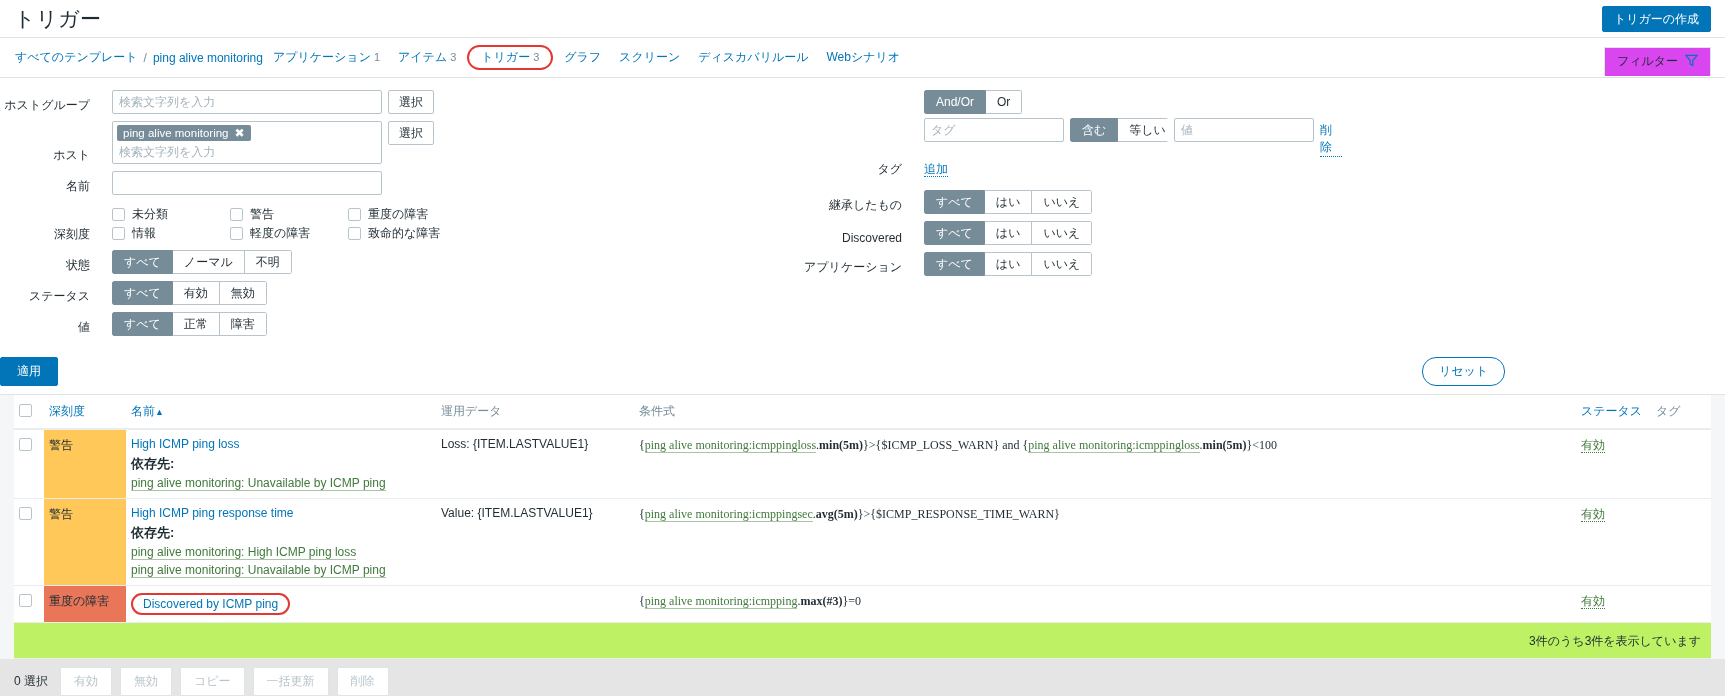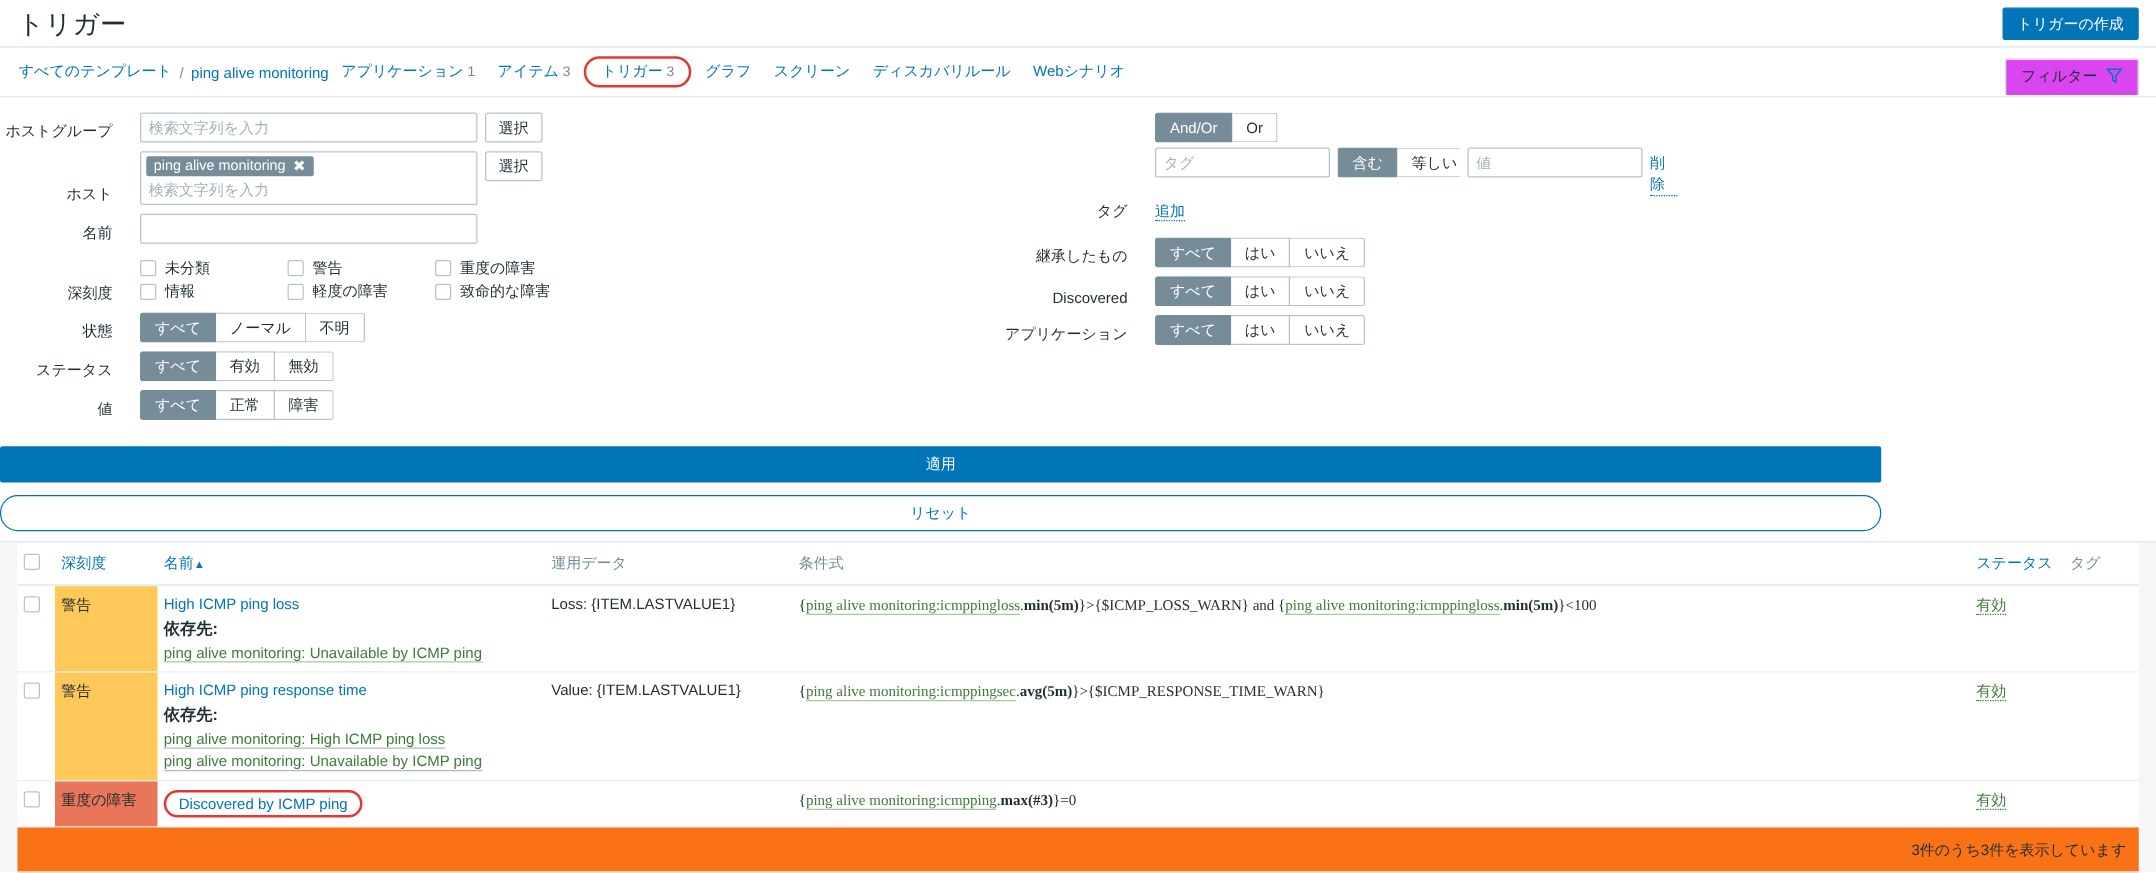--- a/index.html
+++ b/index.html
@@ -238,21 +238,20 @@
     padding-top: 4px;
     display: inline-block;
   }
 
   .filter-actions {
     display: flex;
     justify-content: space-between;
     gap: 10px;
     margin-top: 14px;
     padding-right: 220px;
-    flex-direction: column;
   }
   .btn-apply {
     background: #0275b8;
     border: 1px solid #0275b8;
     color: #fff;
     border-radius: 2px;
     font-size: 12px;
     padding: 5px 16px;
     cursor: pointer;
     font-family: "Liberation Sans", sans-serif;
@@ -357,21 +356,21 @@
     cursor: pointer;
     font-size: 12px;
     text-decoration: none;
   }
 
   .row-count {
     text-align: right;
     color: #1f2c33;
     font-size: 12px;
     padding: 10px 10px 8px 0;
-    background: #f97316;
+    background: #bef264;
     border-bottom: 1px solid #eaedf0;
   }
 
   
   .footer-bar {
     display: flex;
     align-items: center;
     gap: 8px;
     padding: 8px 14px 0 14px;
     background: #e5e5e5;

